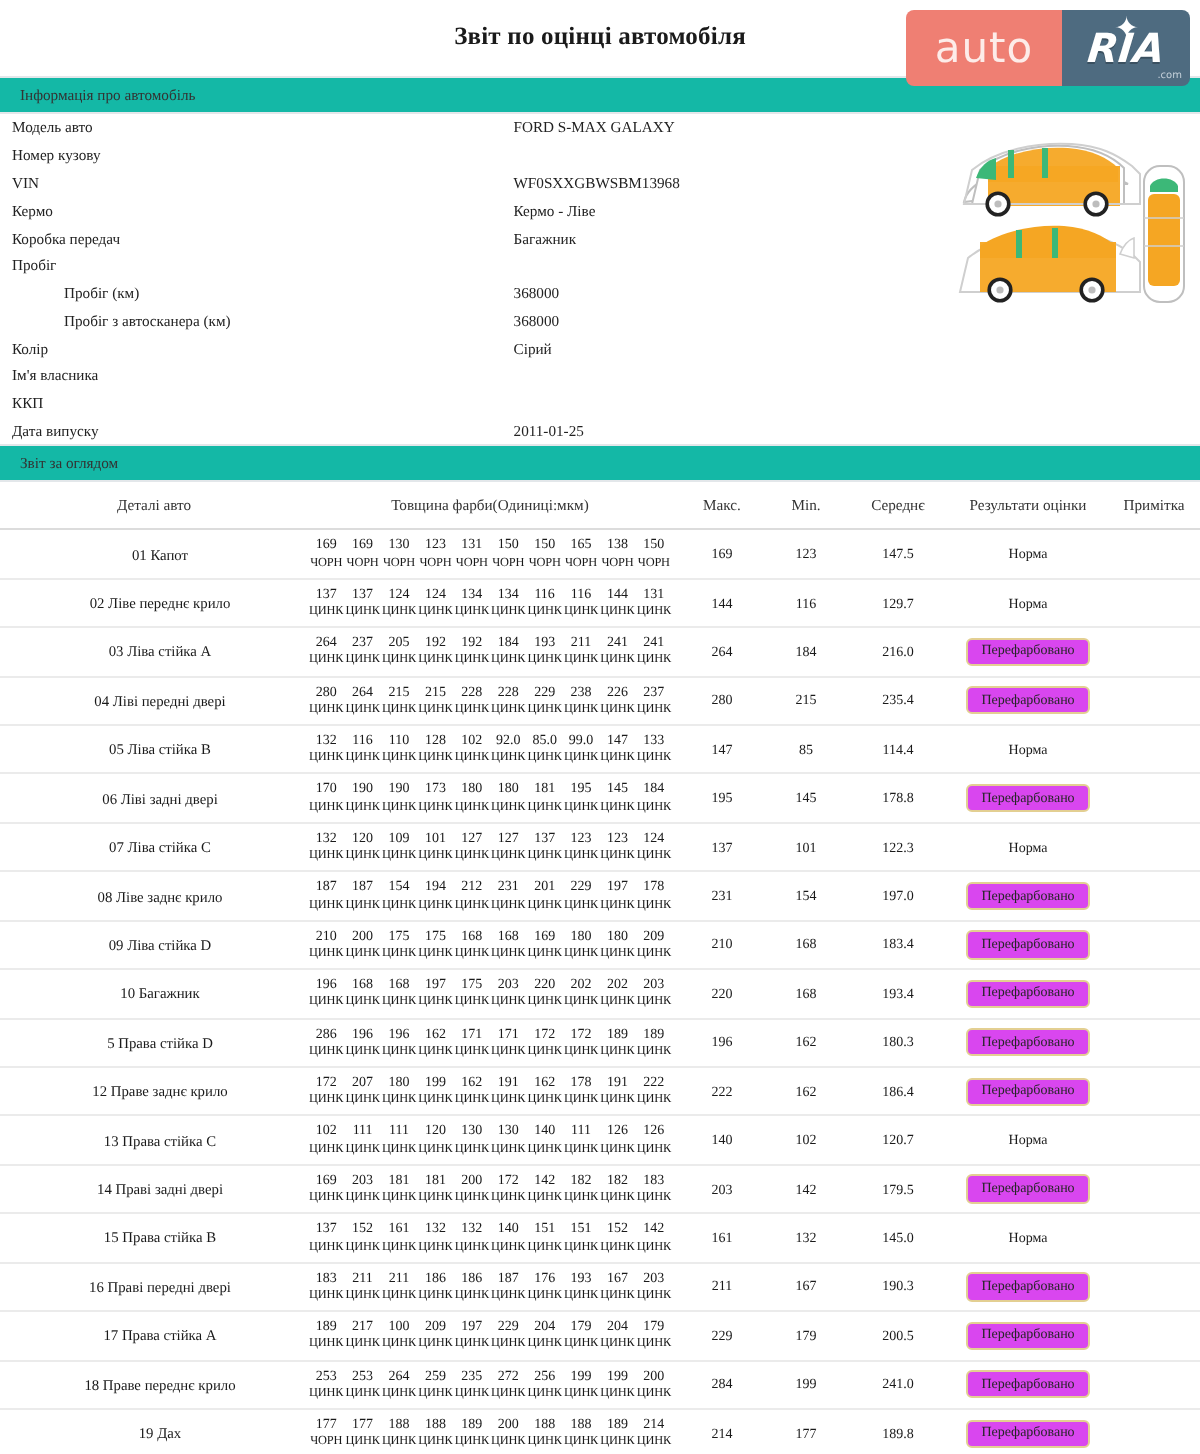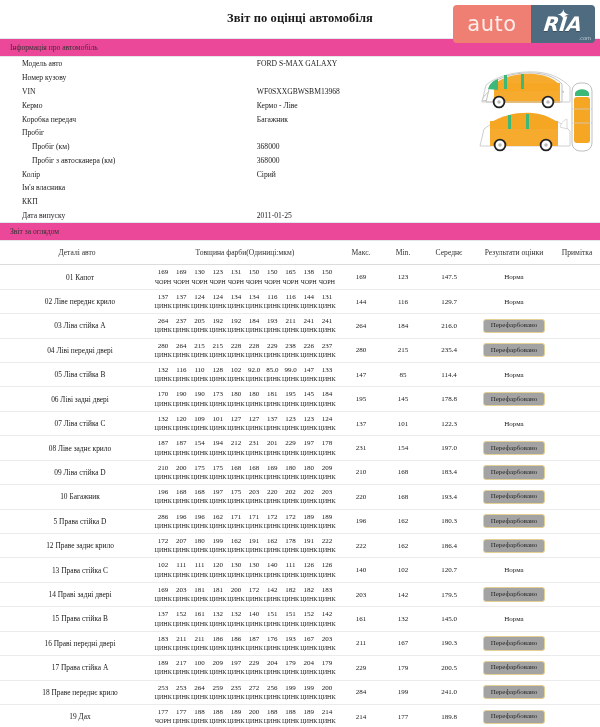--- a/index.html
+++ b/index.html
@@ -68,21 +68,21 @@
     color:#ffffff; font-size:15px; line-height:1;
   }
   .logo-ria .com{
     position:absolute; right:4px; bottom:2px;
     color:#c6d2db; font-size:5px;
     font-family:"DejaVu Sans", sans-serif;
   }
 
   
   .section-bar{
-    background:#ec4899;
+    background:#14b8a6;
     height:17px;
     display:flex;align-items:center;
     padding-left:10px;
     font-size:7.6px;
     color:#333;
     border-top:1px solid #e3e7ea;
     border-bottom:1px solid #e3e7ea;
   }
 
   
@@ -90,21 +90,21 @@
   .info-table{
     width:100%;
     border-collapse:collapse;
     font-size:7.6px;
   }
   .info-table td{
     padding:2.4px 0 2.4px 0;
     vertical-align:top;
     color:#222;
   }
-  .info-table td.k{ width:170px; padding-left:22px; }
+  .info-table td.k{ width:170px; padding-left:6px; }
   .info-table td.k.indent{ padding-left:32px; }
   .info-table td.v{ width:270px; }
 
   .car-figure{
     position:absolute;
     right:6px; top:4px;
     width:120px; height:120px;
   }
 
   
@@ -145,21 +145,21 @@
     flex:1 1 0;
     text-align:center;
     line-height:1.32;
   }
   .meas .val{ display:block; font-size:7px; }
   .meas .mat{ display:block; font-size:6.2px; letter-spacing:-.1px; }
 
   .badge{
     display:inline-block;
     border:1px solid #e3cf92;
-    background:#a3a3a3;
+    background:#d946ef;
     border-radius:3px;
     padding:2.6px 7px;
     font-size:7px;
     color:#262626;
     line-height:1;
   }
   .norma{ font-size:7px; }
 </style>
 </head>
 <body>

